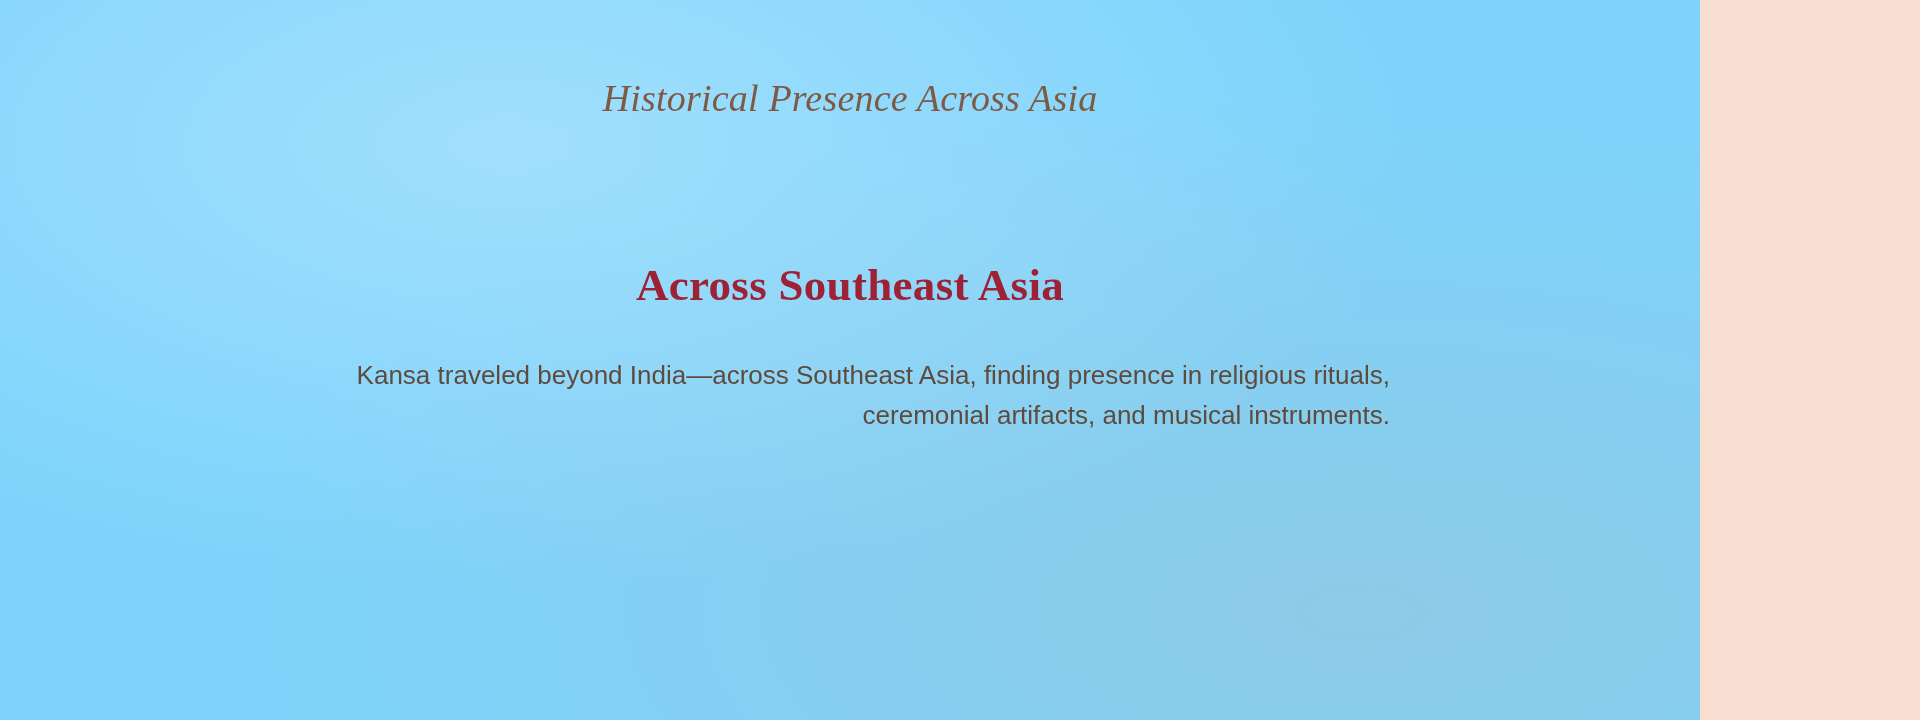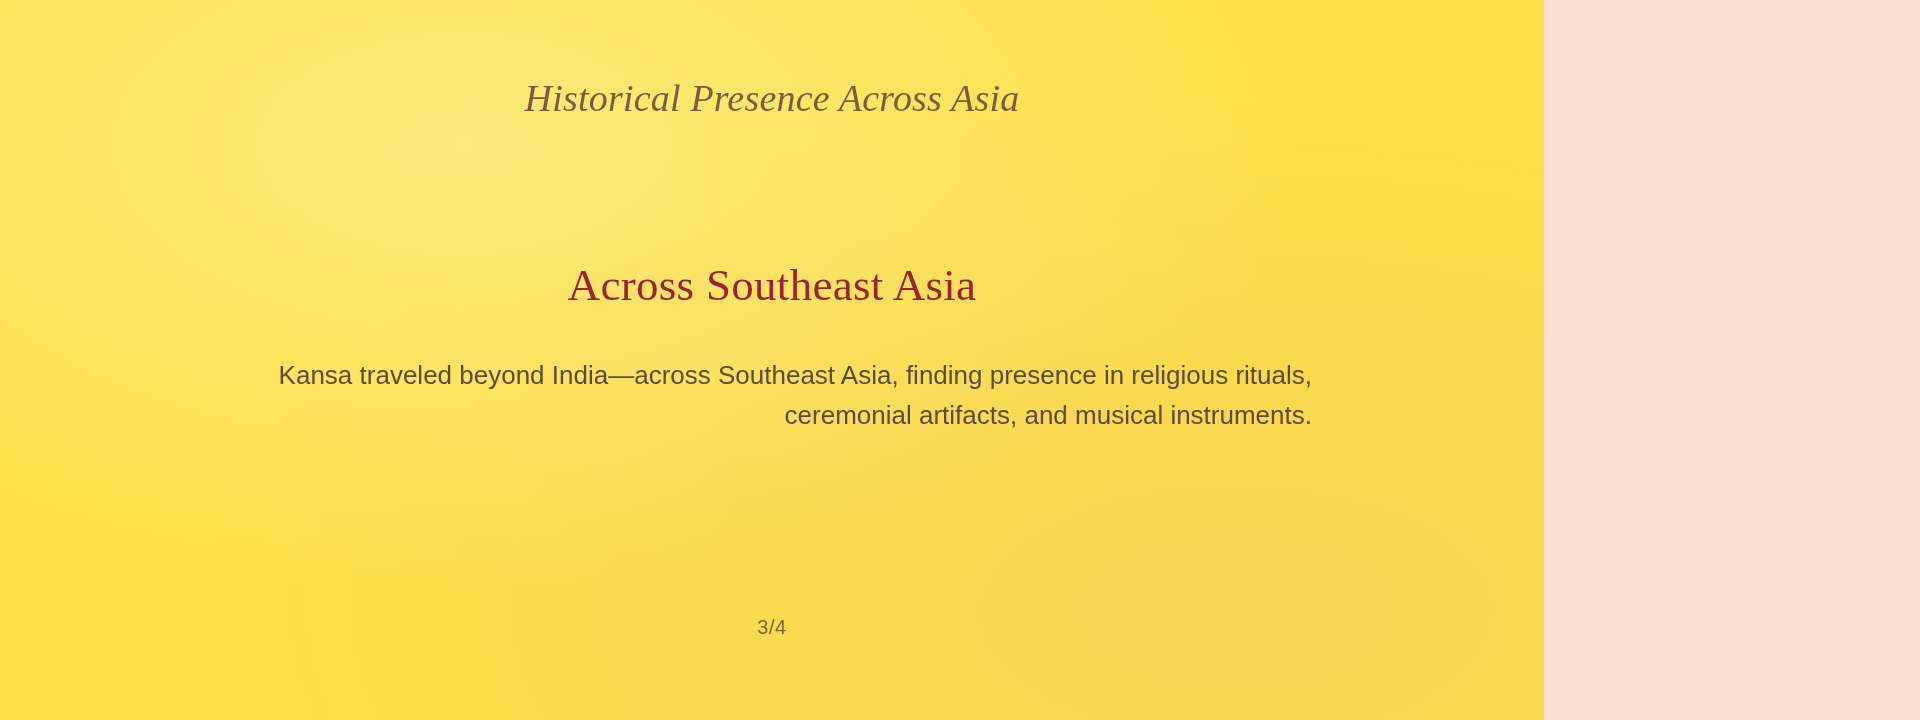--- a/index.html
+++ b/index.html
@@ -8,23 +8,23 @@
   }
   body {
     width: 1920px;
     height: 720px;
     background: #f7ded0;
     font-family: "Liberation Sans", sans-serif;
     overflow: hidden;
   }
   .slide {
     position: relative;
-    width: 1544px;
+    width: 1700px;
     height: 720px;
-    background: #fde047;
+    background: #7dd3fc;
     box-sizing: border-box;
     display: flex;
     flex-direction: column;
     align-items: center;
   }
   
   .texture {
     position: absolute;
     inset: 0;
     pointer-events: none;
@@ -52,21 +52,21 @@
     right: 0;
     text-align: center;
   }
   .headline {
     font-family: "Liberation Serif", serif;
     font-size: 45px;
     line-height: 1.2;
     color: #9d2235;
     letter-spacing: 0.3px;
     margin: 0;
-    font-weight: normal;
+    font-weight: bold;
   }
   .body-copy {
     margin: 44px auto 0 auto;
     max-width: 1080px;
     font-family: "Liberation Sans", sans-serif;
     font-size: 26px;
     line-height: 1.52;
     color: #5f4a3e;
     font-weight: 300;
     text-align: right;
@@ -89,14 +89,13 @@
 <div class="slide">
   <div class="texture"></div>
 
   <div class="eyebrow">Historical Presence Across Asia</div>
 
   <div class="content">
     <h1 class="headline">Across Southeast Asia</h1>
     <p class="body-copy">Kansa traveled beyond India—across Southeast Asia, finding presence in religious rituals, ceremonial artifacts, and musical instruments.</p>
   </div>
 
-  <div class="counter">3/4</div>
 </div>
 
 </body></html>

